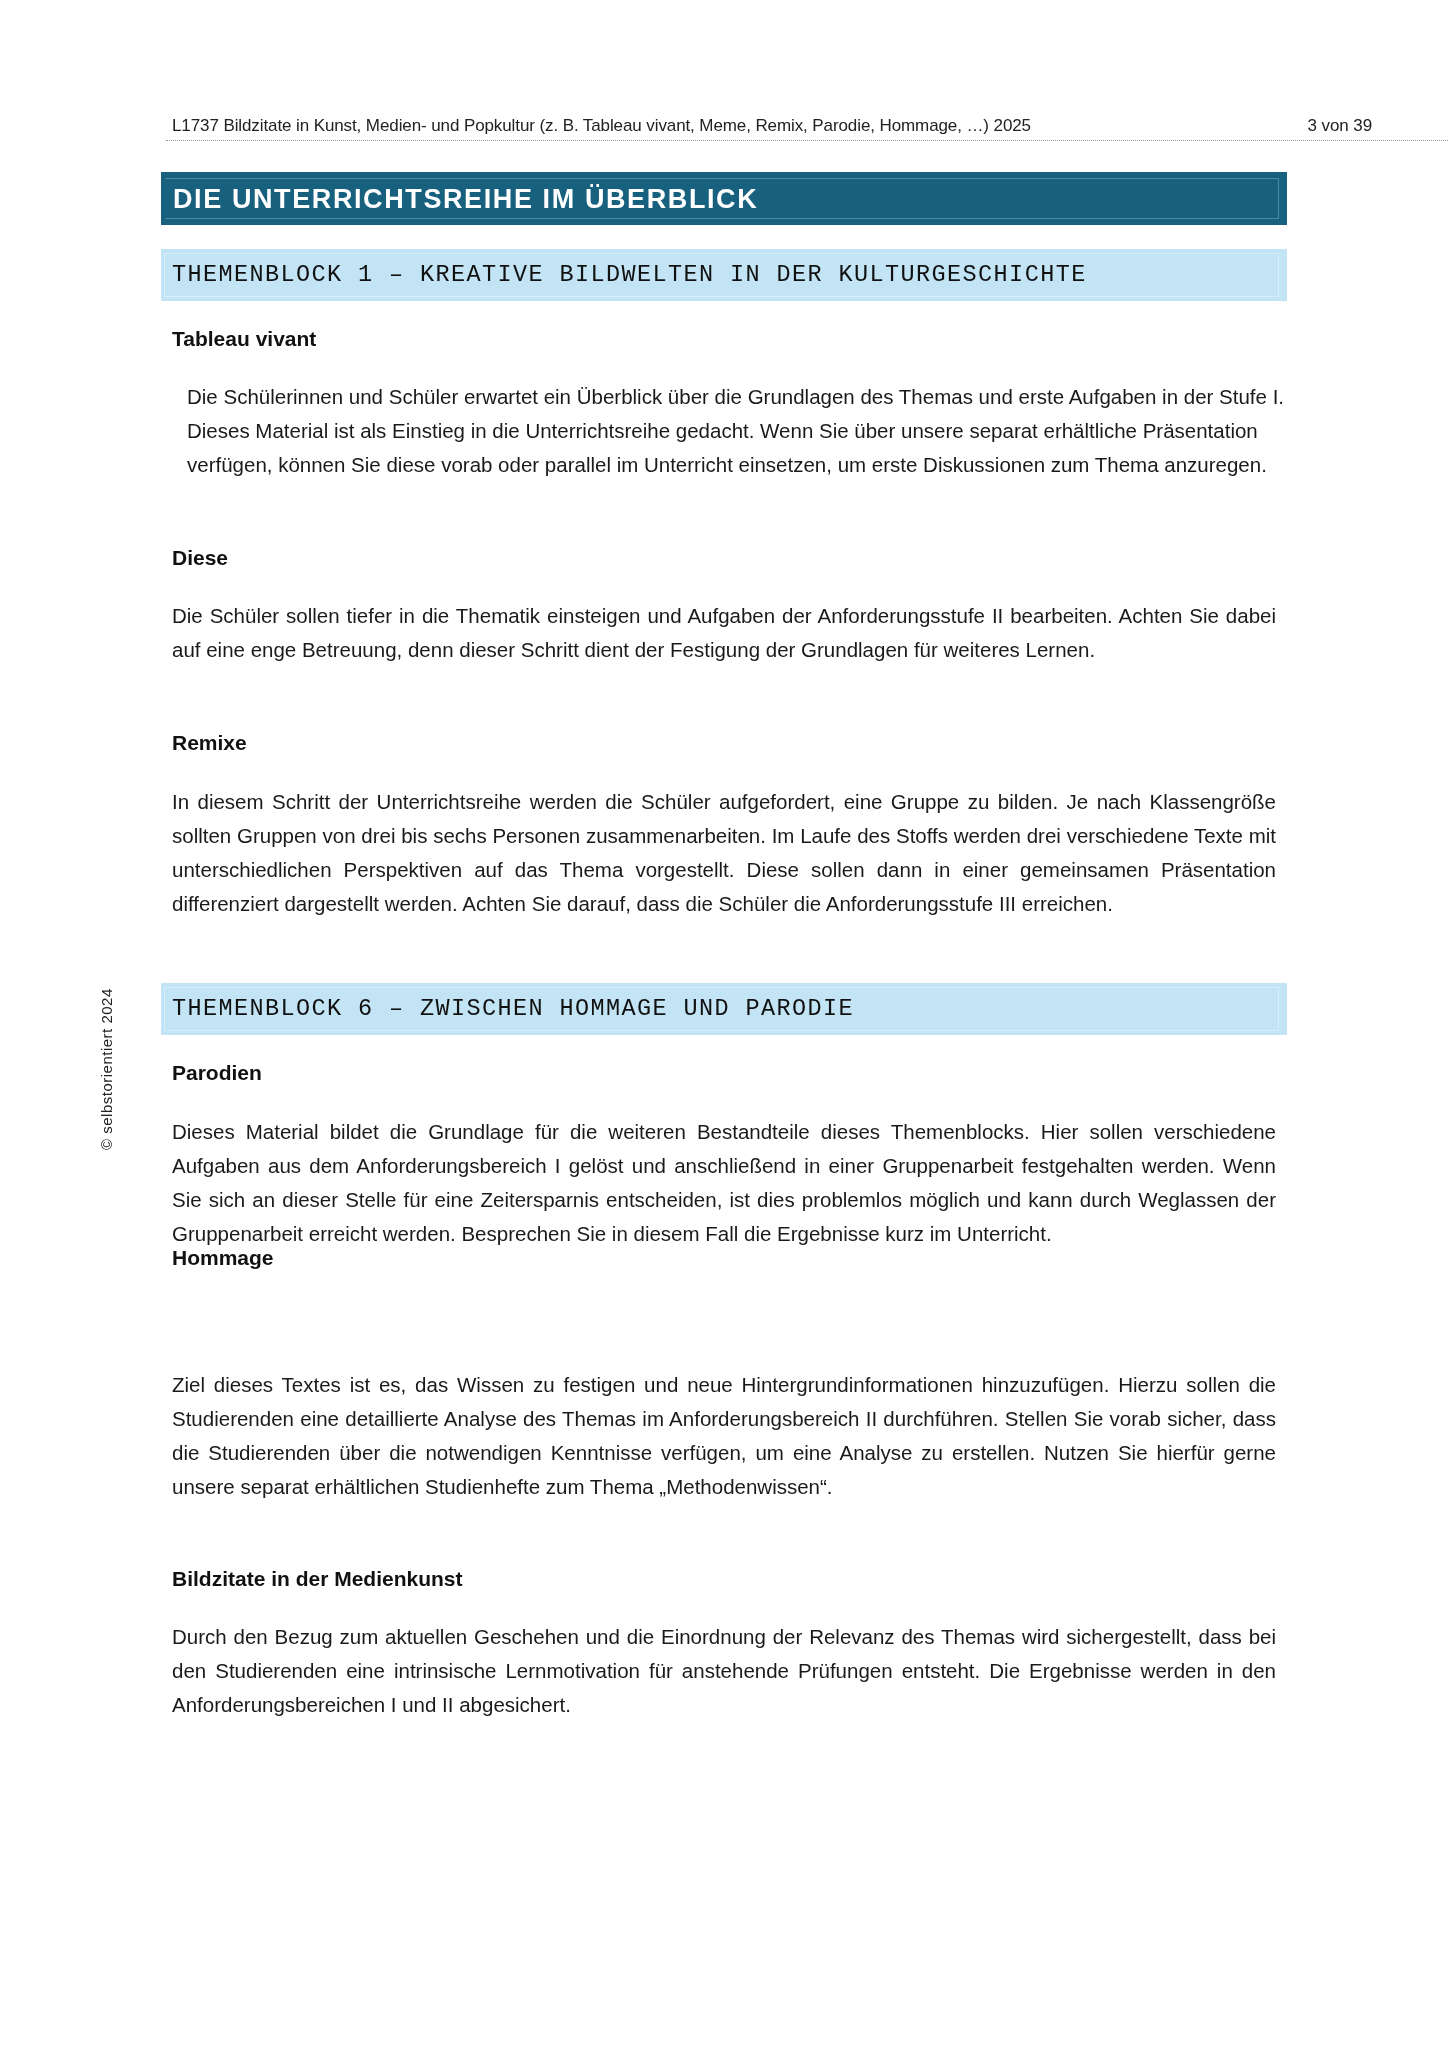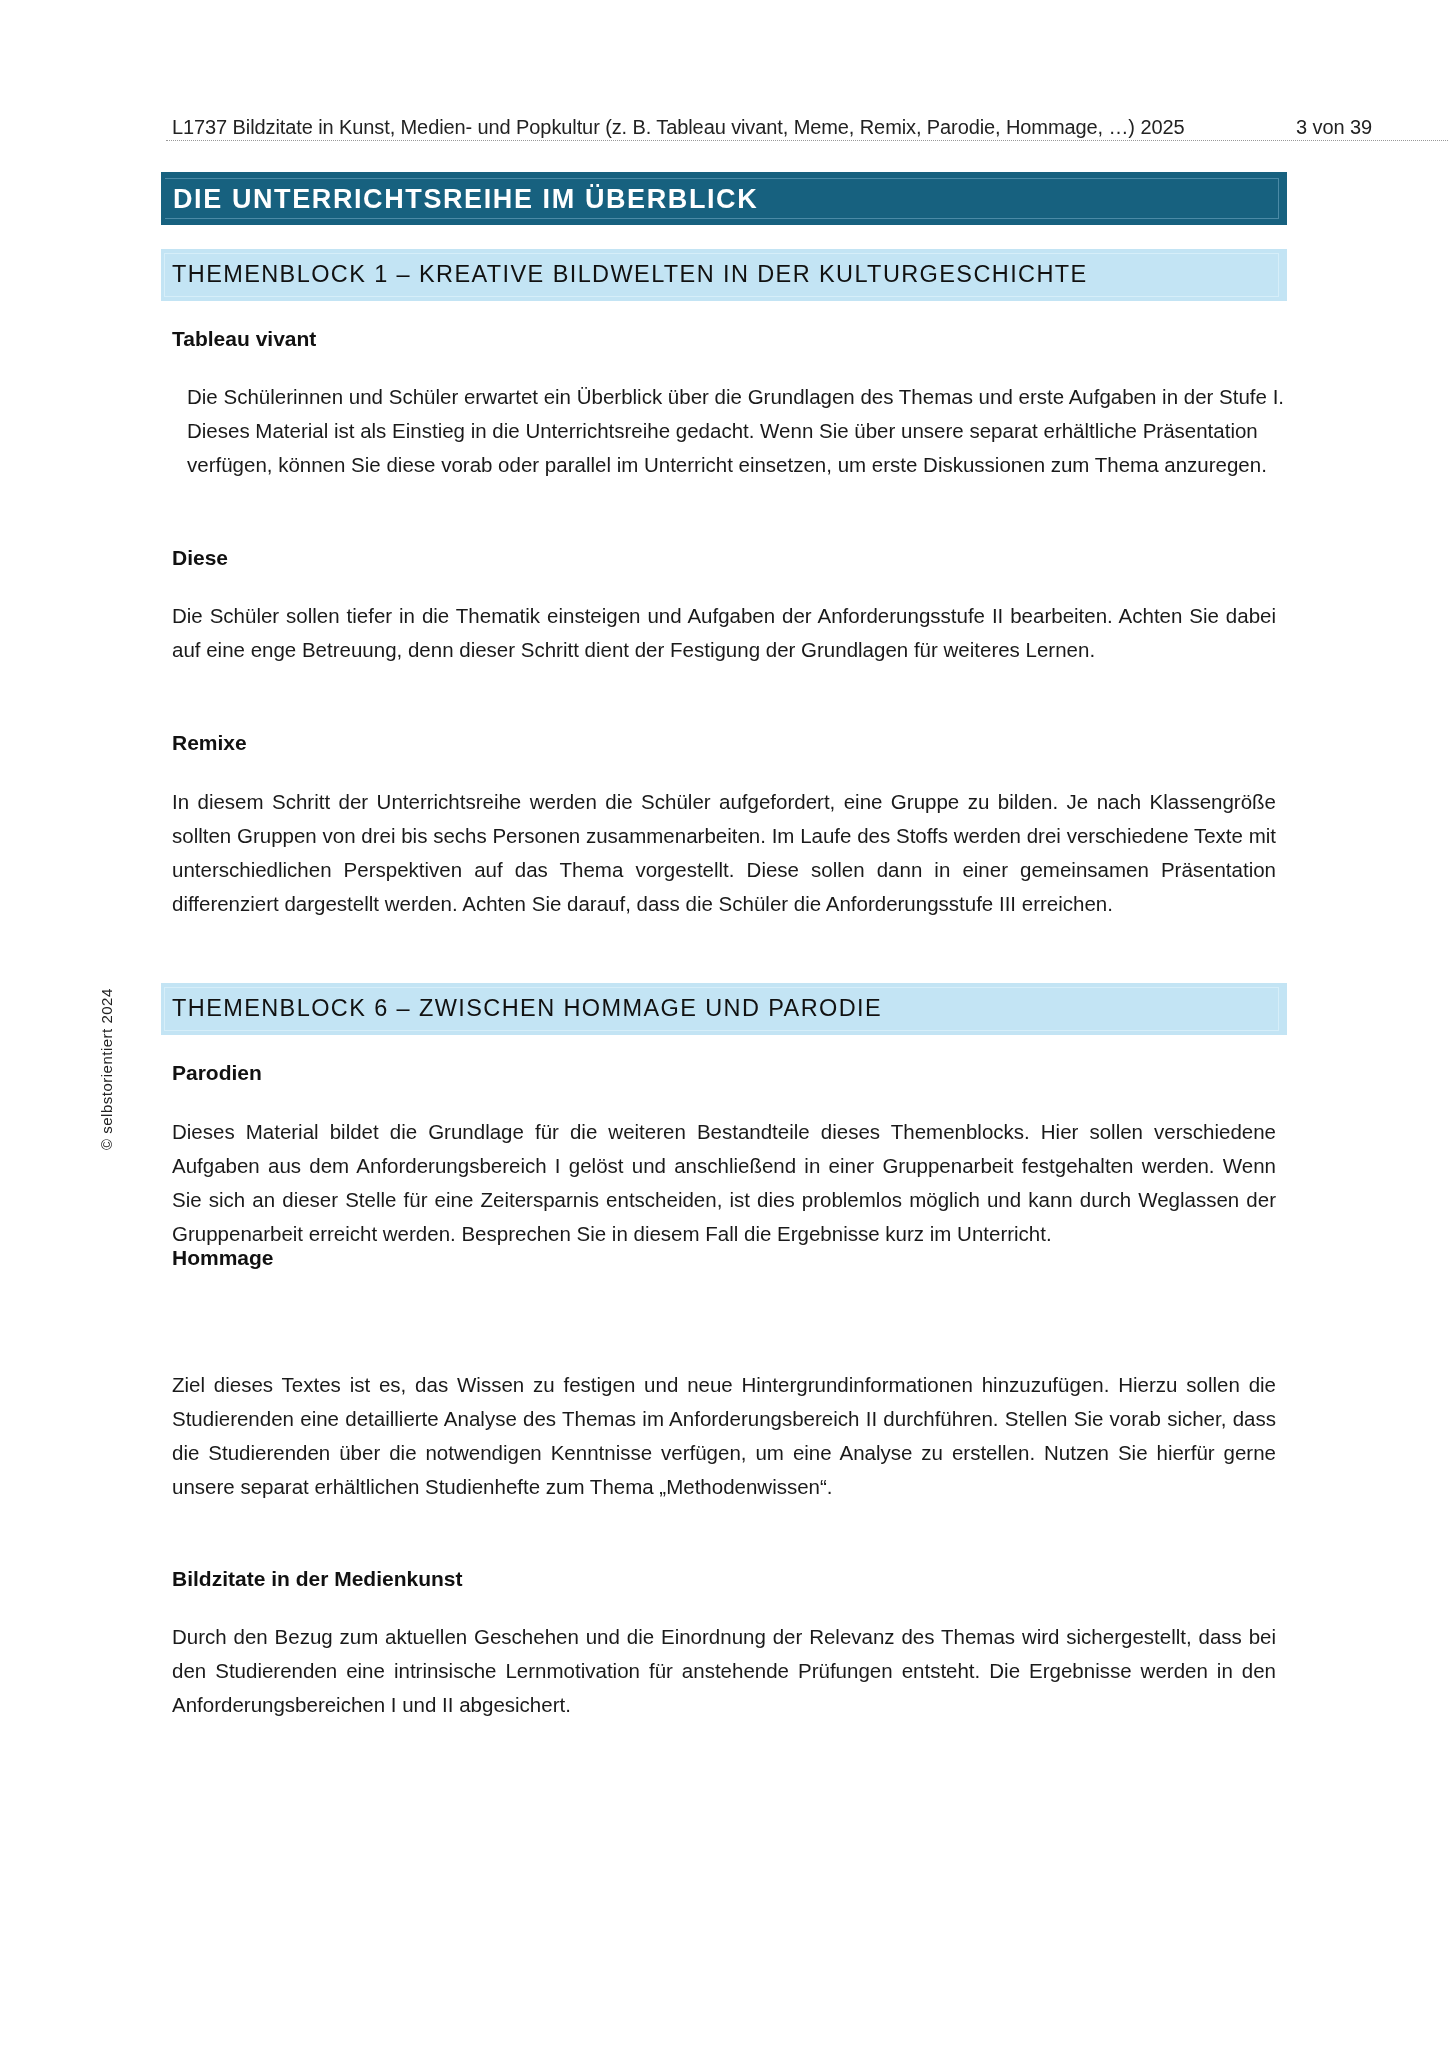--- a/index.html
+++ b/index.html
@@ -1,31 +1,31 @@
 <!DOCTYPE html>
 <html><head>
   <meta charset="utf-8">
   <style>
     html, body { margin: 0; padding: 0; background: #ffffff; }
     body { width: 1448px; height: 2048px; position: relative; overflow: hidden;
            font-family: "Liberation Sans", sans-serif; color: #1a1a1a; }
     .running-header { position: absolute; left: 172px; top: 116px; width: 1200px; height: 24px;
-           font-family: "Liberation Sans", sans-serif; font-size: 20px; color: #222; letter-spacing: -0.1px; }
+           font-family: "Liberation Sans", sans-serif; font-size: 17px; color: #222; letter-spacing: -0.1px; }
     .running-header .title { position: absolute; left: 0; top: 0; }
     .running-header .pageno { position: absolute; right: 0; top: 0; }
     .header-rule { position: absolute; left: 166px; top: 140px; width: 1282px; height: 0;
            border-top: 1px dotted #999; }
     .band-dark { position: absolute; left: 161px; top: 172px; width: 1126px; height: 53px;
            background: #17617f; box-sizing: border-box; }
     .band-dark .inner { position: absolute; left: 4px; top: 6px; right: 8px; bottom: 6px;
            border-top: 1px solid #4b8aa6; border-bottom: 1px solid #4b8aa6; border-right: 1px solid #4b8aa6; }
     .band-dark .txt { position: absolute; left: 12px; top: 12px; color: #fff; font-weight: bold;
            font-size: 27px; letter-spacing: 1.6px; }
     .band-light { position: absolute; left: 161px; width: 1126px; height: 52px;
-           background: #c3e4f4; box-sizing: border-box; }
+           background: #c3e4f4; box-sizing: border-box; font-family: Liberation Mono, monospace; }
     .band-light .inner { position: absolute; left: 3px; top: 4px; right: 8px; bottom: 4px;
            border: 1px solid #d6eef9; }
     .band-light .txt { position: absolute; left: 11px; top: 12px; color: #111; font-size: 23.5px;
            letter-spacing: 1.4px; }
     .section-title { position: absolute; left: 172px; font-weight: bold; font-size: 21px; color: #111; }
     .para { position: absolute; left: 172px; width: 1104px; font-size: 20.5px; line-height: 34px;
             color: #1a1a1a; margin: 0; }
     .para.justify { text-align: justify; text-align-last: left; }
     .copyright { position: absolute; left: 98px; top: 1150px; transform-origin: 0 0;
             transform: rotate(-90deg); font-size: 15px; color: #222; white-space: nowrap; letter-spacing: 0.5px; }

